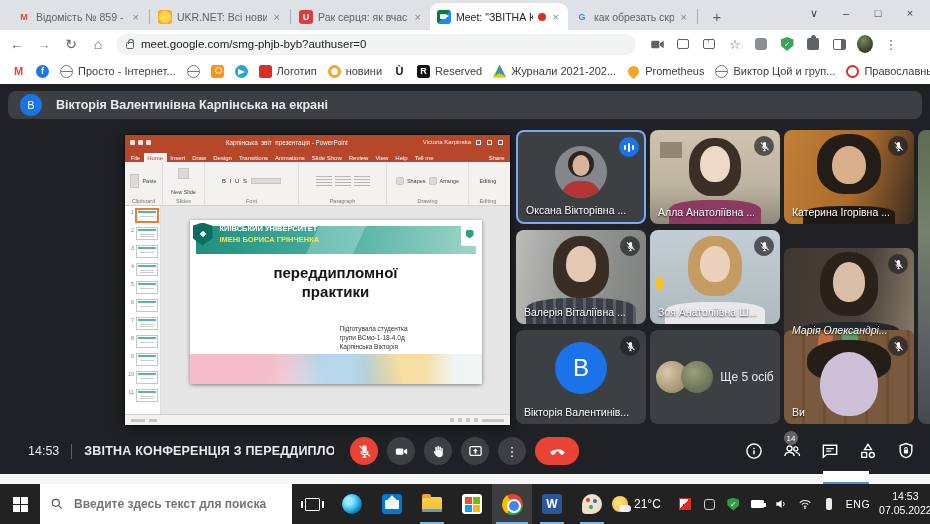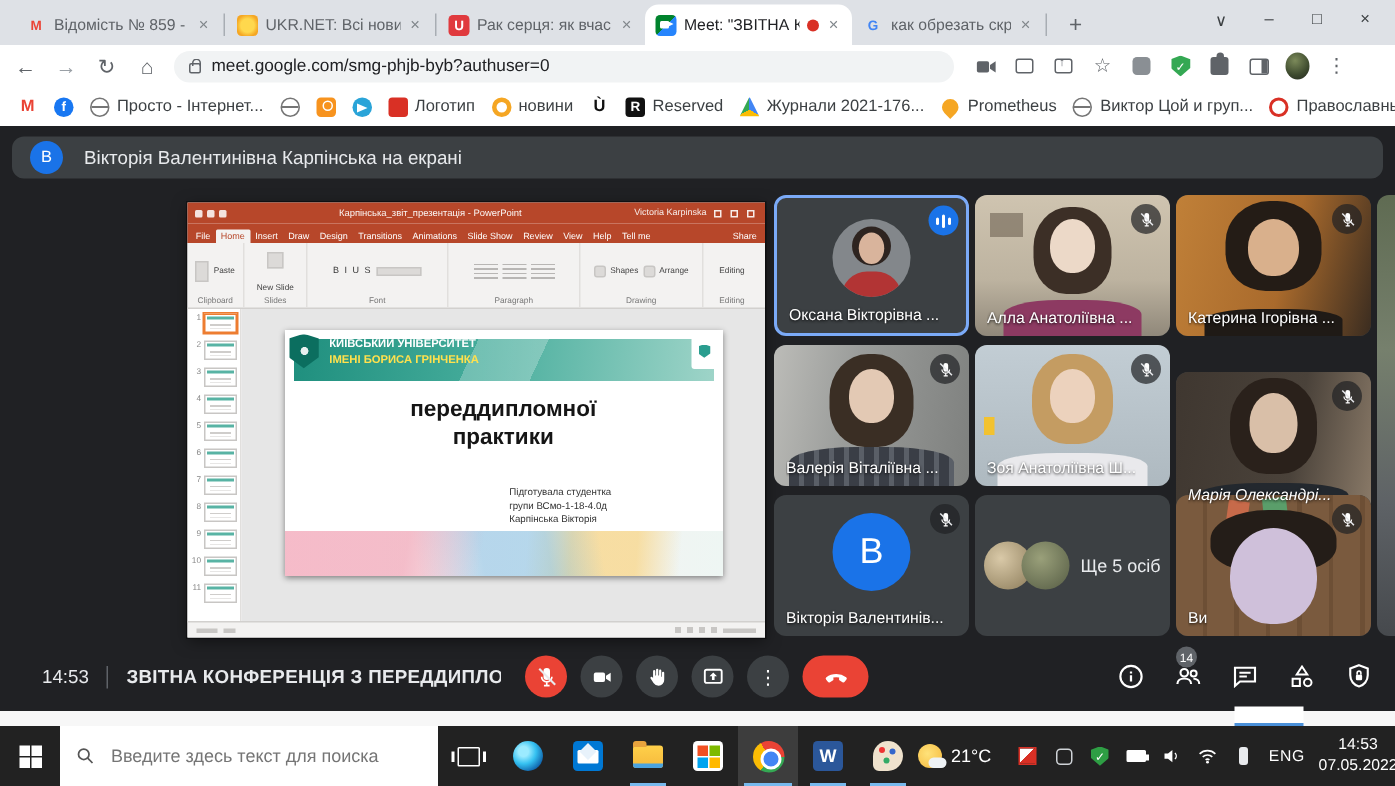--- a/index.html
+++ b/index.html
@@ -80,21 +80,21 @@
   .bi-drive{background:conic-gradient(from 0deg at 50% 62%,#4285f4 0 120deg,#fbbc04 0 240deg,#34a853 0);
             clip-path:polygon(50% 0,100% 100%,0 100%);}
   .bi-pin{background:#f5a623;border-radius:50% 50% 50% 0;transform:rotate(-45deg) scale(.85);}
   .bi-knot{border:2.6px solid #d93025;border-radius:50%;}
   
   .meet{position:absolute;top:84px;left:0;right:0;height:390px;background:#202124;}
   .banner{position:absolute;top:7px;left:8px;right:8px;height:28px;background:#3c4043;
           border-radius:8px;display:flex;align-items:center;padding:0 12px;gap:14px;}
   .banner .av{width:22px;height:22px;border-radius:50%;background:#1a73e8;color:#fff;font-size:11px;
               display:flex;align-items:center;justify-content:center;flex:0 0 auto;}
-  .banner .btxt{color:#e8eaed;font-size:12.5px;font-weight:normal;}
+  .banner .btxt{color:#e8eaed;font-size:12.5px;font-weight:bold;}
   
   .ppt{position:absolute;left:125px;top:51px;width:385px;height:290px;background:#fff;
        box-shadow:0 0 0 1px rgba(0,0,0,.4),0 2px 10px rgba(0,0,0,.5);font-size:6.5px;}
   .ppt-title{height:14px;background:#b7472a;color:#fff;display:flex;align-items:center;
              padding:0 5px;gap:5px;}
   .qat{display:flex;gap:3px;}
   .qat i{width:5px;height:5px;background:rgba(255,255,255,.85);border-radius:1px;display:block;}
   .ptt{flex:1;text-align:center;white-space:nowrap;overflow:hidden;font-size:6.3px;opacity:.95;}
   .pacct{font-size:6px;opacity:.9;white-space:nowrap;}
   .pwc{display:flex;gap:6px;padding-right:2px;}
@@ -243,21 +243,21 @@
            align-items:stretch;color:#fff;}
   .tkbtn{width:40px;display:flex;align-items:center;justify-content:center;position:relative;flex:0 0 auto;}
   .tkbtn.open::after{content:"";position:absolute;bottom:0;left:8px;right:8px;height:2px;background:#76b9ed;}
   .tkbtn.activeapp{background:#3d3d3d;}
   .tkbtn.activeapp::after{left:4px;right:4px;}
   .winlogo{width:15px;height:15px;display:grid;grid-template-columns:7px 7px;grid-template-rows:7px 7px;gap:1px;}
   .winlogo i{background:#fff;display:block;}
   .tsearch{width:252px;background:#fff;display:flex;align-items:center;gap:8px;padding:0 10px;
            color:#444;flex:0 0 auto;}
   .tsearch-input{border:none;outline:none;background:transparent;font-size:12px;color:#333;flex:1;
-                 font-family:inherit;min-width:0;}
+                 font-family:inherit;min-width:0;font-weight:bold;}
   .taskview{width:15px;height:13px;border:1.5px solid #fff;border-radius:1px;position:relative;}
   .taskview::before{content:"";position:absolute;left:-5px;top:2px;width:2px;height:7px;background:#fff;}
   .taskview::after{content:"";position:absolute;right:-5px;top:2px;width:2px;height:7px;background:#fff;}
   .ic-edge{width:20px;height:20px;border-radius:50%;
            background:radial-gradient(circle at 35% 35%,#9cebff 0 18%,#35c1f1 45%,#0c59a4 80%);}
   .ic-mail{width:20px;height:20px;background:#0078d4;border-radius:3px;position:relative;}
   .ic-mail::after{content:"";position:absolute;left:3px;top:6px;width:14px;height:9px;background:#fff;border-radius:1px;}
   .ic-mail::before{content:"";position:absolute;left:6px;top:3px;width:8px;height:8px;background:#e8f2fb;
            transform:rotate(45deg);z-index:1;}
   .ic-folder{width:20px;height:15px;background:linear-gradient(#ffd04a,#f5b93c);border-radius:2px;position:relative;}
@@ -472,21 +472,21 @@
       </div>
     <div class="bm">
         <span class="bi bi-u">Ù</span>
       </div>
     <div class="bm">
         <span class="bi bi-r">R</span>
         <span class="bl">Reserved</span>
       </div>
     <div class="bm">
         <span class="bi bi-drive"></span>
-        <span class="bl">Журнали 2021-176...</span>
+        <span class="bl">Журнали 2021-202...</span>
       </div>
     <div class="bm">
         <span class="bi bi-pin"></span>
         <span class="bl">Prometheus</span>
       </div>
     <div class="bm">
         <span class="bi bi-globe"></span>
         <span class="bl">Виктор Цой и груп...</span>
       </div>
     <div class="bm">

